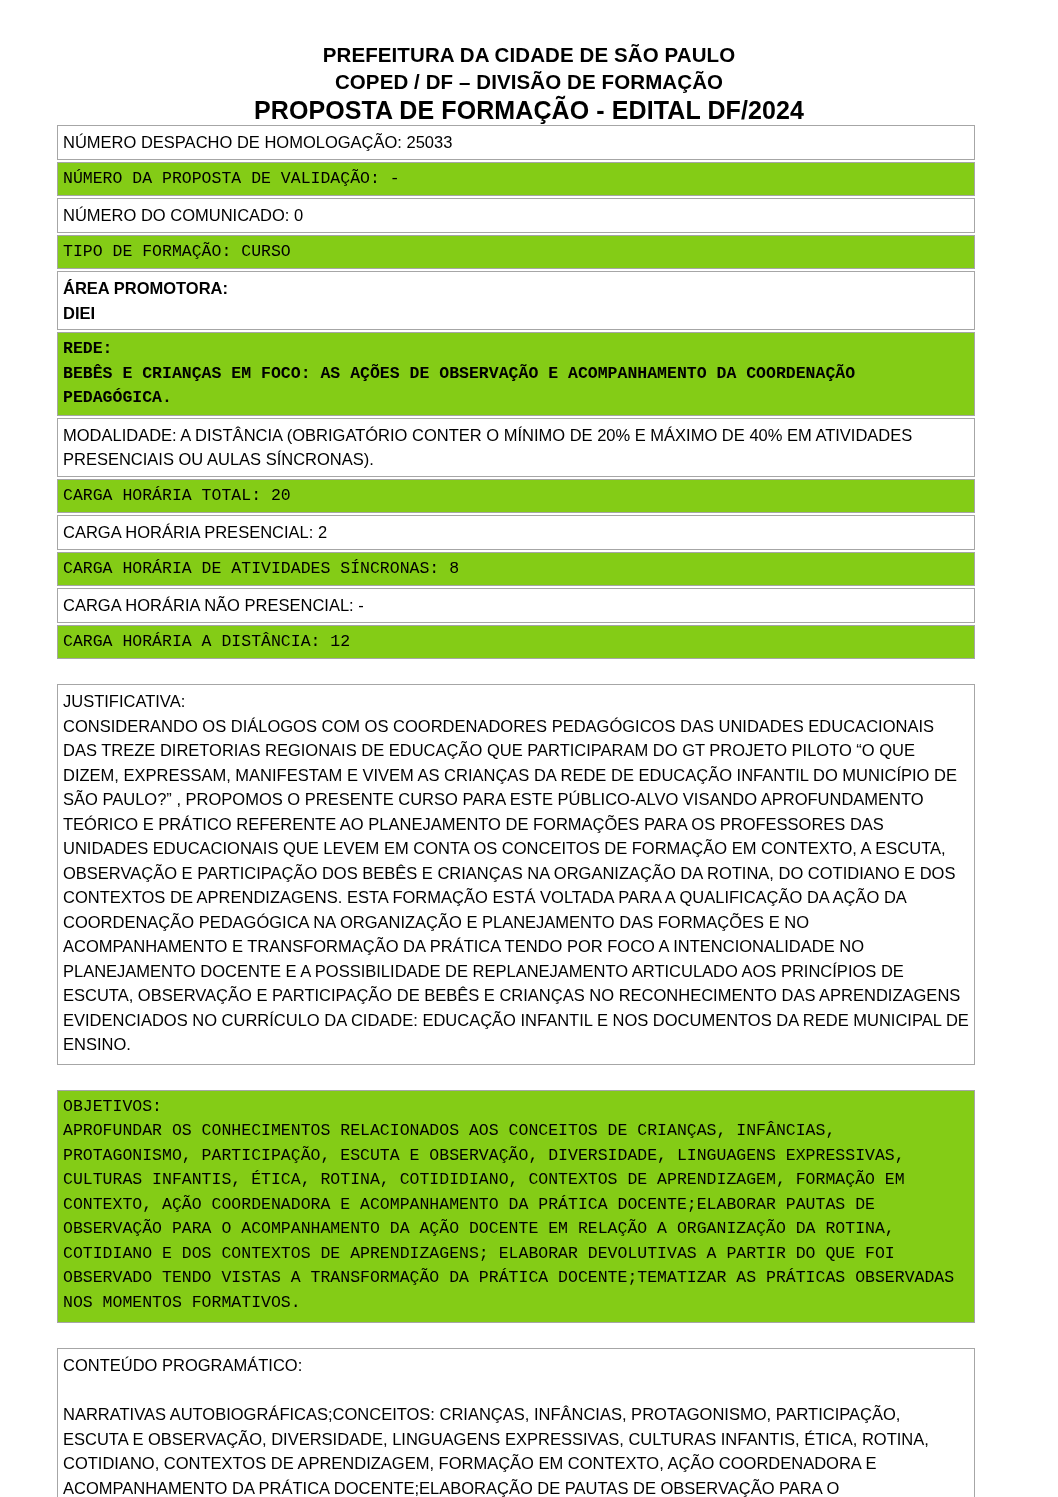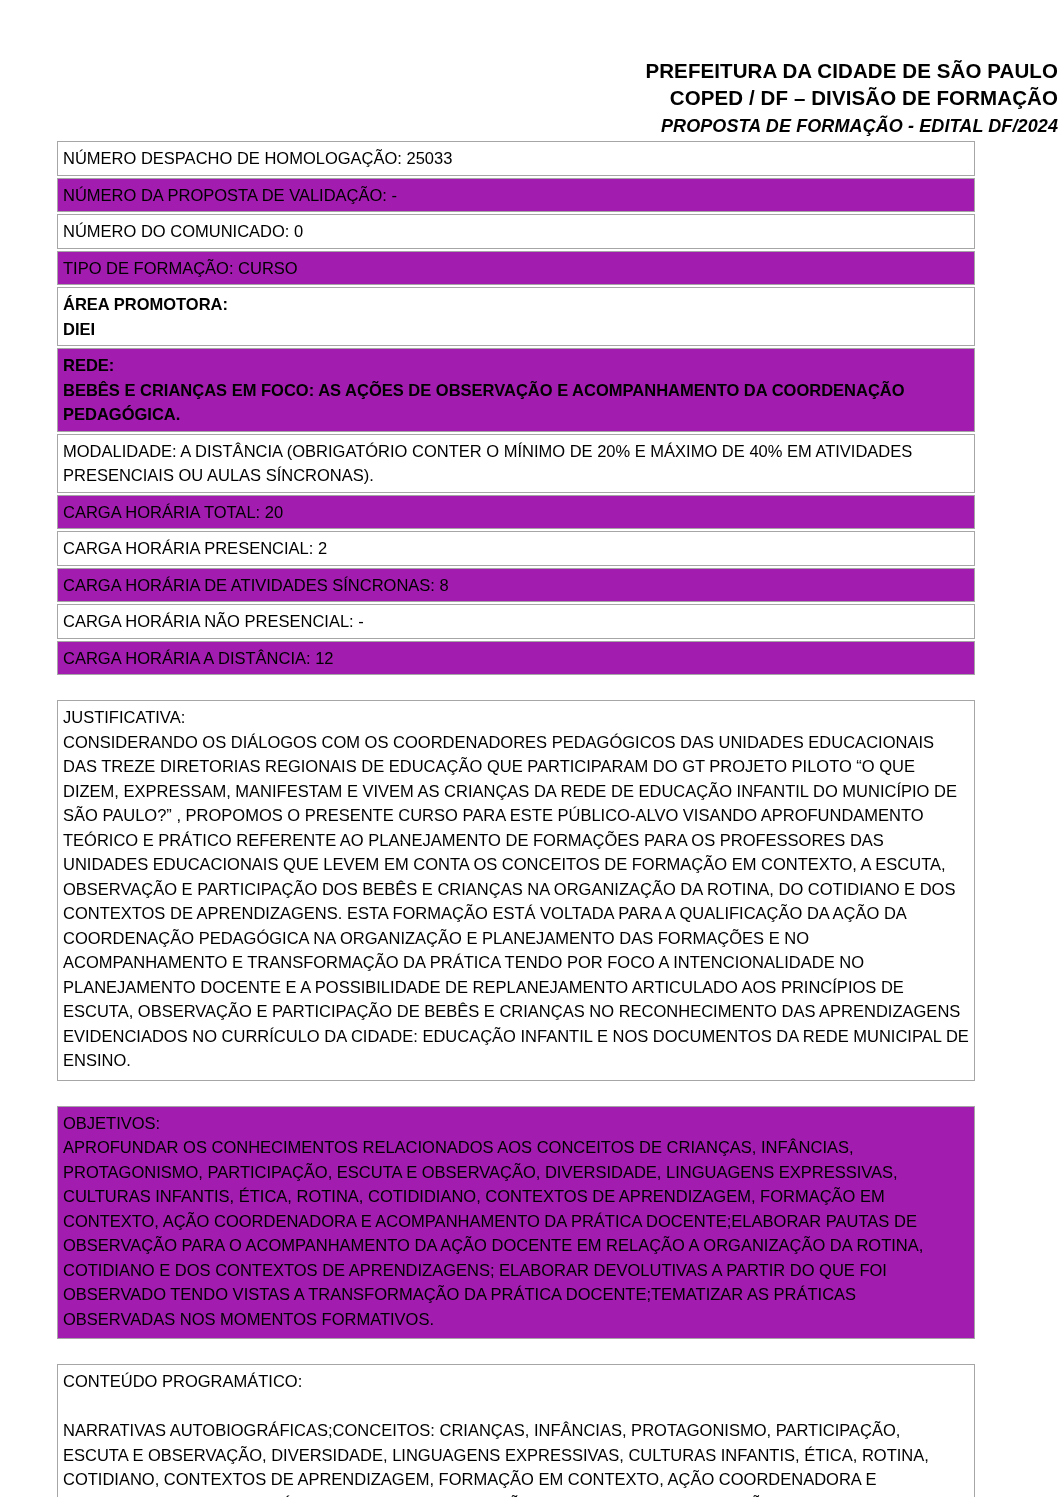--- a/index.html
+++ b/index.html
@@ -20,34 +20,33 @@
   .page {
     position: relative;
     width: 1058px;
     height: 1497px;
     box-sizing: border-box;
     padding: 0;
   }
 
   
   .doc-header {
-    padding-top: 58px;
-    text-align: right;
+    padding-top: 42px;
+    text-align: center;
   }
   .doc-header .hline {
     font-weight: bold;
     font-size: 20.5px;
     line-height: 26.5px;
     letter-spacing: 0.1px;
     white-space: nowrap;
   }
   .doc-header .hline.big {
-    font-size: 18px;
+    font-size: 25px;
     line-height: 30px;
-    font-style: italic;
   }
 
   
   .banner {
     margin: 3px 69px 0 69px;
     background: #fbe5d6;
     text-align: center;
     padding: 5px 0 8px 0;
   }
   .banner-text {
@@ -72,21 +71,22 @@
     padding: 4px 5px 4px 5px;
     font-size: 16.5px;
     line-height: 24.5px;
     background: #ffffff;
     overflow: hidden;
   }
   .doc-table .row:first-child {
     margin-top: 0;
   }
   .doc-table .row.tint {
-    background: #a21caf;
+    background: #84cc16;
+    font-family: Liberation Mono, monospace;
   }
   .doc-table .row.bold,
   .doc-table .row .bold {
     font-weight: bold;
   }
   .doc-table .row .label-line {
     display: block;
   }
   .doc-table .row .body-text {
     display: block;

